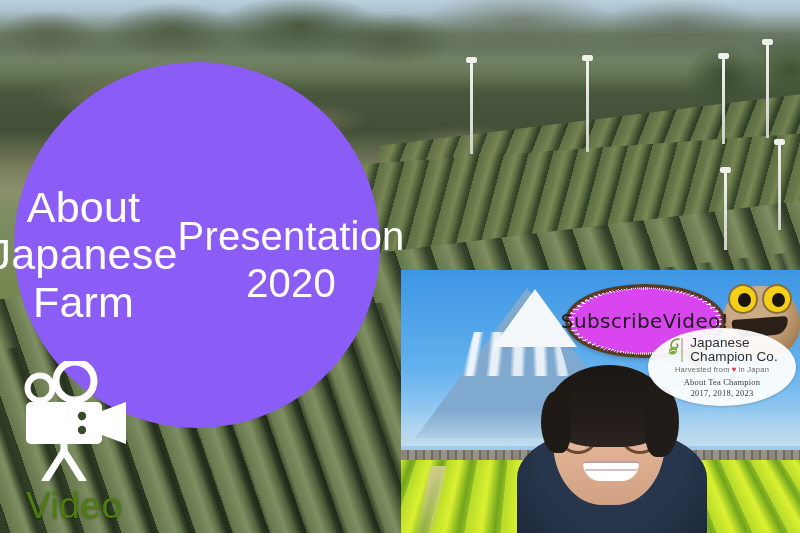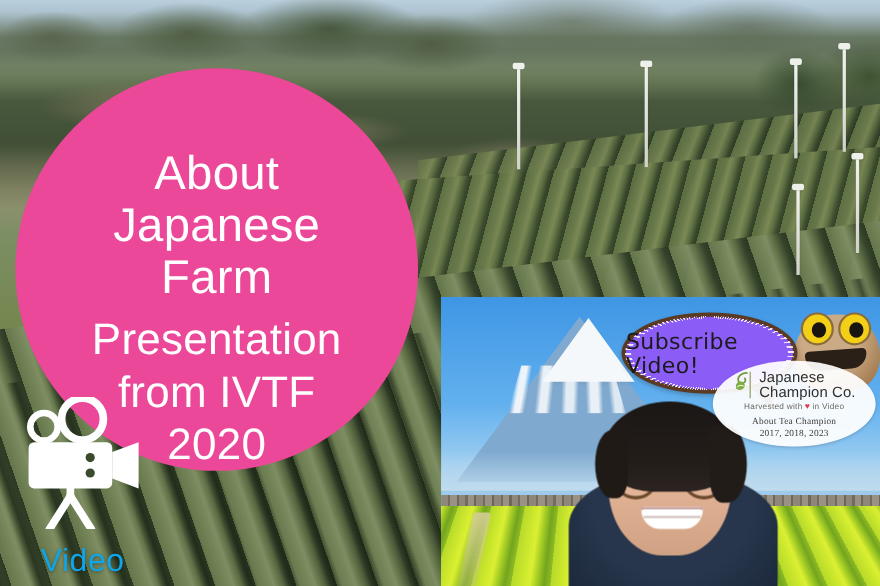--- a/index.html
+++ b/index.html
@@ -137,25 +137,25 @@
   }
 
   
   #red-circle {
     position: absolute;
     left: 14px;
     top: 62px;
     width: 366px;
     height: 366px;
     border-radius: 50%;
-    background: #ec4899;
+    background: #8b5cf6;
     display: flex;
-    flex-direction: column;
+    flex-direction: row;
     align-items: center;
-    justify-content: flex-end;
+    justify-content: center;
     padding-top: 20px;
   }
 
   #title-block {
     width: 100%;
     text-align: center;
     color: #ffffff;
     font-weight: 300;
     font-size: 43px;
     line-height: 1.10;
@@ -189,26 +189,25 @@
     position: absolute;
     left: 6px;
     top: 0;
     width: 120px;
     height: 120px;
   }
   #video-label {
     position: absolute;
     left: 18px;
     bottom: 4px;
-    color: #0ea5e9;
-    font-size: 29px;
+    color: #4d7c0f;
+    font-size: 37px;
     font-weight: 300;
     letter-spacing: .5px;
     text-shadow: 0 1px 3px rgba(0,0,0,.35);
-    padding-left: 11px;
   }
 
   
   #video-panel {
     position: absolute;
     left: 401px;
     top: 270px;
     width: 399px;
     height: 263px;
     overflow: hidden;
@@ -358,25 +357,26 @@
     content:"";
     position:absolute; left:2px; right:2px; top:8px; height:1.5px;
     background:rgba(160,120,110,.45);
   }
 
   
   #speech-bubble {
     position: absolute;
     left: 164px; top: 14px;
     width: 160px; height: 74px;
-    background: #8b5cf6;
+    background: #d946ef;
     border: 4px solid #5a3a22;
     border-radius: 50% / 50%;
     display: flex;
-    flex-direction: column;
+    flex-direction: row;
+    align-items: center;
     justify-content: center;
     box-shadow: 0 2px 4px rgba(0,0,0,.22);
   }
   #speech-bubble::after {
     content:"";
     position:absolute;
     right: 8px; bottom: -16px;
     width: 0; height: 0;
     border-left: 10px solid transparent;
     border-right: 16px solid transparent;
@@ -503,21 +503,20 @@
   <div class="pole" style="left:340px;top:208px;height:64px;"></div>
 
   <div id="red-circle">
     <div id="title-block">
       <span class="tline">About</span>
       <span class="tline">Japanese</span>
       <span class="tline">Farm</span>
     </div>
     <div id="subtitle-block">
       <span class="sline">Presentation</span>
-      <span class="sline">from IVTF</span>
       <span class="sline">2020</span>
     </div>
   </div>
 
   <div id="video-badge">
     <svg id="camera-icon" viewBox="0 0 120 120">
 
       <circle cx="26" cy="27" r="12.5" fill="none" stroke="#ffffff" stroke-width="6"></circle>
 
       <circle cx="61" cy="20" r="19" fill="none" stroke="#ffffff" stroke-width="7"></circle>
@@ -586,23 +585,23 @@
           <path d="M16 1 L16 25" stroke="#9aa86a" stroke-width="1.2"></path>
           <path d="M3 14 C3 11 6 9 9 10 c2 1 3 4 1 6 -2 2-5 2-7 0 z" fill="#7fae42"></path>
           <path d="M4 15 C6 13 8 13 10 14" fill="none" stroke="#ffffff" stroke-width="0.9"></path>
         </svg>
         <div class="brand-name">
           <div>Japanese</div>
           <div>Champion Co.</div>
         </div>
       </div>
       <div class="brand-tag">
-        <span>Harvested with</span>
+        <span>Harvested from</span>
         <span class="heart">♥</span>
-        <span>in Video</span>
+        <span>in Japan</span>
       </div>
       <div class="brand-champ">
         <div>About Tea Champion</div>
         <div>2017, 2018, 2023</div>
       </div>
     </div>
   </div>
 
 </div>
 

